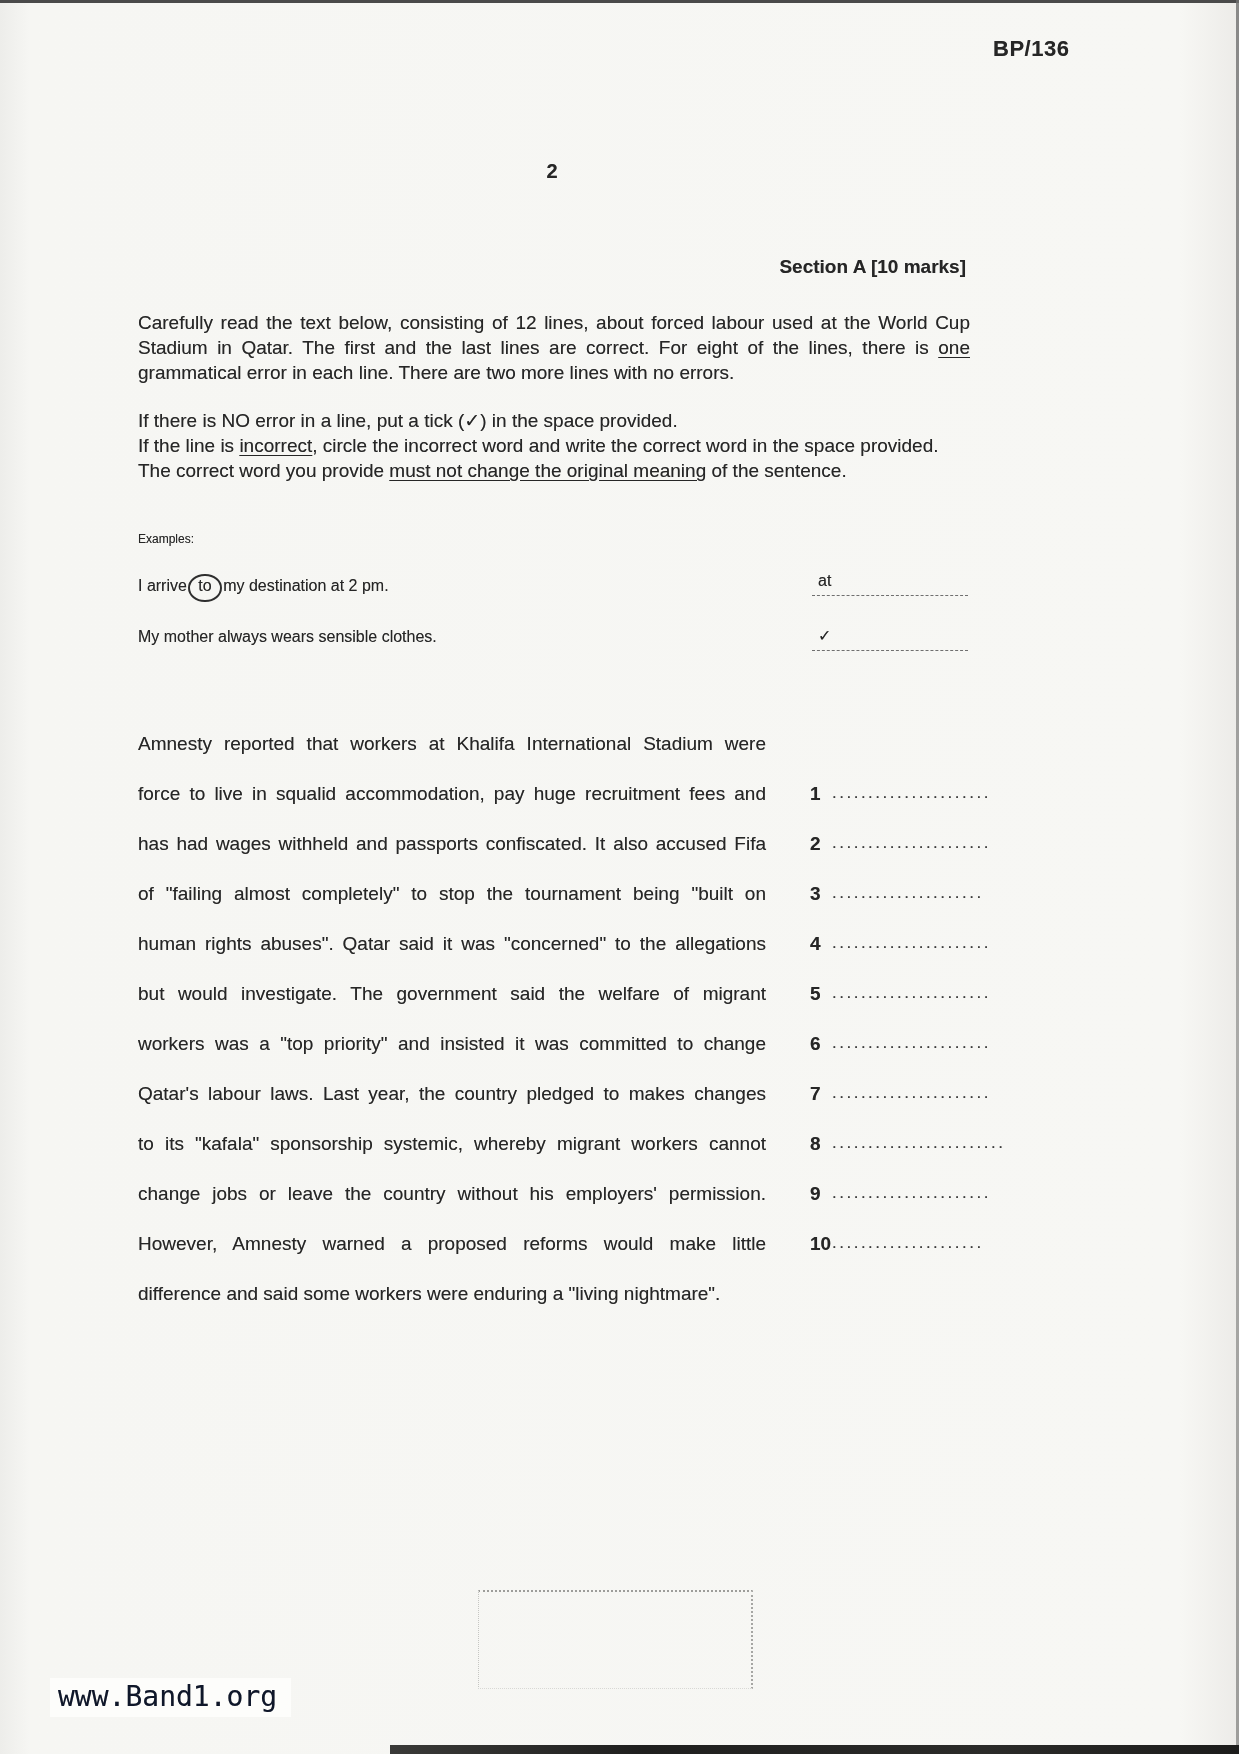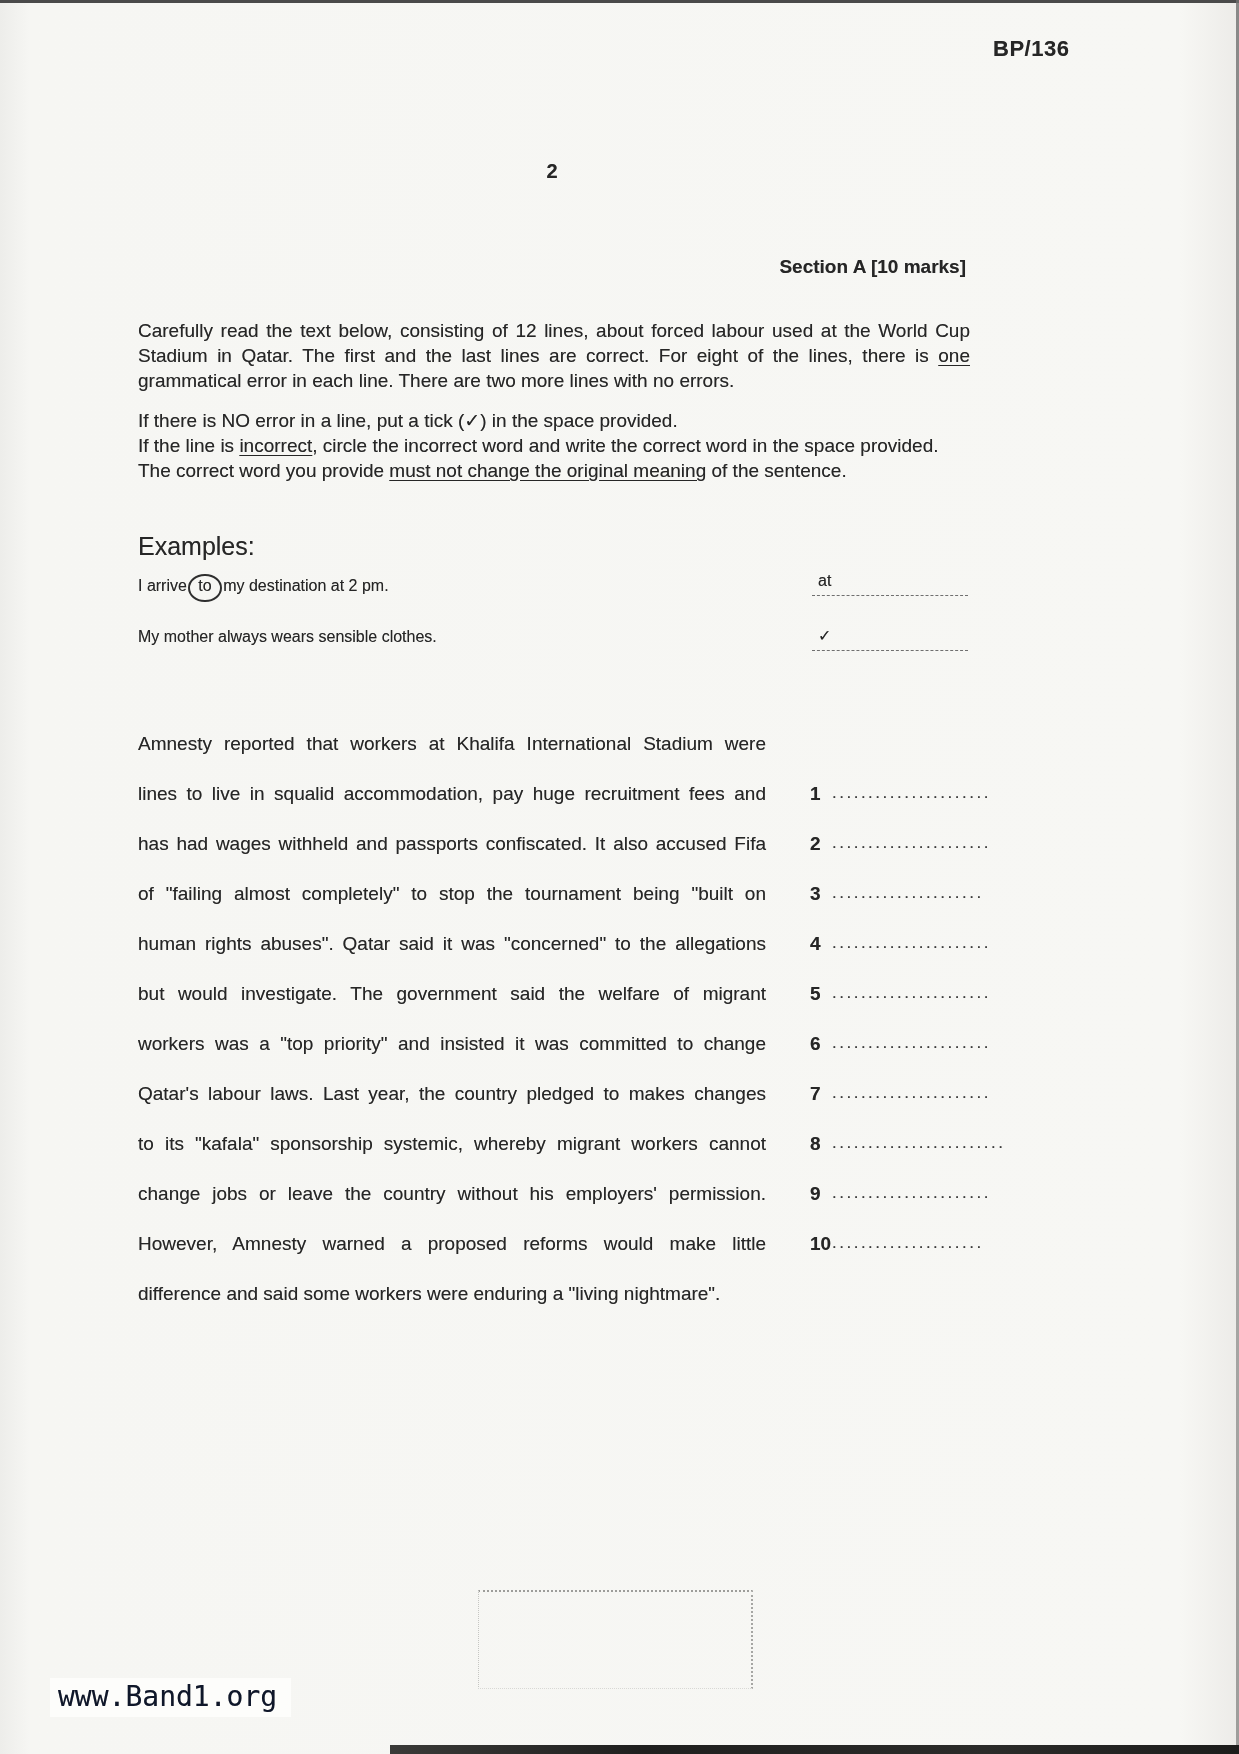--- a/index.html
+++ b/index.html
@@ -17,25 +17,25 @@
   .scan-right  { position:absolute; top:0; right:0; width:3px; height:100%;
                  background:linear-gradient(#6f6f6f,#9a9a98 60%,#8a8a88); opacity:.8; }
   .scan-bottom { position:absolute; bottom:0; left:390px; right:0; height:9px;
                  background:linear-gradient(90deg,#3a3a38,#1f1f1e 30%,#2b2b29 70%,#1c1c1b); }
   .doc-code   { position:absolute; top:36px; left:993px; font-size:22px; letter-spacing:.5px;font-weight:bold; }
   .pg-num     { position:absolute; top:160px; left:138px; width:828px; text-align:center;
                 font-weight:bold; font-size:20px; }
   .sec-title  { position:absolute; top:256px; left:138px; width:828px; text-align:right;
                 font-weight:bold; font-size:19px; }
   .text-block { position:absolute; left:138px; width:832px; font-size:19px; line-height:25px; }
-  .intro      { top:318px; text-align:justify; }
+  .intro      { top:310px; text-align:justify; }
   .rules      { top:408px; }
   .rules .just{ text-align:justify; }
   .u          { text-decoration:underline; text-underline-offset:3px; }
-  .ex-label   { position:absolute; top:532px; left:138px; font-size:25px; }
+  .ex-label   { position:absolute; top:532px; left:138px; font-size:12px; }
   .ex-row     { position:absolute; left:138px; width:832px; height:34px; font-size:16px; }
   .ex-row.r1  { top:574px; }
   .ex-row.r2  { top:628px; }
   .circle     { display:inline-block; border:2.5px solid #2e2e2e; border-radius:50%;
                 padding:3px 8px 7px 8px; margin:0 -3px; line-height:14px; }
   .ans-line   { position:absolute; left:674px; top:-2px; width:150px;
                 border-bottom:1px dashed #6f6f6f; padding:0 0 5px 6px; }
   .p-row      { position:absolute; left:138px; width:845px; height:32px;
                 font-size:19px; white-space:nowrap; }
   .p-text     { display:inline-block; width:628px; text-align:justify;
@@ -82,21 +82,21 @@
     <span class="ans-line">at</span>
   </div>
 
   <div class="ex-row r2">
     <span>My mother always wears sensible clothes.</span>
     <span class="ans-line">✓</span>
   </div>
 
   <div>
     <div class="p-row" style="top:733px"><span class="p-text">Amnesty reported that workers at Khalifa International Stadium were</span><span class="p-num"></span><span class="p-dots"></span></div>
-    <div class="p-row" style="top:783px"><span class="p-text">lines to live in squalid accommodation, pay huge recruitment fees and</span><span class="p-num">1</span><span class="p-dots">......................</span></div>
+    <div class="p-row" style="top:783px"><span class="p-text">force to live in squalid accommodation, pay huge recruitment fees and</span><span class="p-num">1</span><span class="p-dots">......................</span></div>
     <div class="p-row" style="top:833px"><span class="p-text">has had wages withheld and passports confiscated. It also accused Fifa</span><span class="p-num">2</span><span class="p-dots">......................</span></div>
     <div class="p-row" style="top:883px"><span class="p-text">of "failing almost completely" to stop the tournament being "built on</span><span class="p-num">3</span><span class="p-dots">.....................</span></div>
     <div class="p-row" style="top:933px"><span class="p-text">human rights abuses". Qatar said it was "concerned" to the allegations</span><span class="p-num">4</span><span class="p-dots">......................</span></div>
     <div class="p-row" style="top:983px"><span class="p-text">but would investigate. The government said the welfare of migrant</span><span class="p-num">5</span><span class="p-dots">......................</span></div>
     <div class="p-row" style="top:1033px"><span class="p-text">workers was a "top priority" and insisted it was committed to change</span><span class="p-num">6</span><span class="p-dots">......................</span></div>
     <div class="p-row" style="top:1083px"><span class="p-text">Qatar's labour laws. Last year, the country pledged to makes changes</span><span class="p-num">7</span><span class="p-dots">......................</span></div>
     <div class="p-row" style="top:1133px"><span class="p-text">to its "kafala" sponsorship systemic, whereby migrant workers cannot</span><span class="p-num">8</span><span class="p-dots">........................</span></div>
     <div class="p-row" style="top:1183px"><span class="p-text">change jobs or leave the country without his employers' permission.</span><span class="p-num">9</span><span class="p-dots">......................</span></div>
     <div class="p-row" style="top:1233px"><span class="p-text">However, Amnesty warned a proposed reforms would make little</span><span class="p-num">10</span><span class="p-dots">.....................</span></div>
     <div class="p-row last" style="top:1283px"><span class="p-text">difference and said some workers were enduring a "living nightmare".</span><span class="p-num"></span><span class="p-dots"></span></div>

